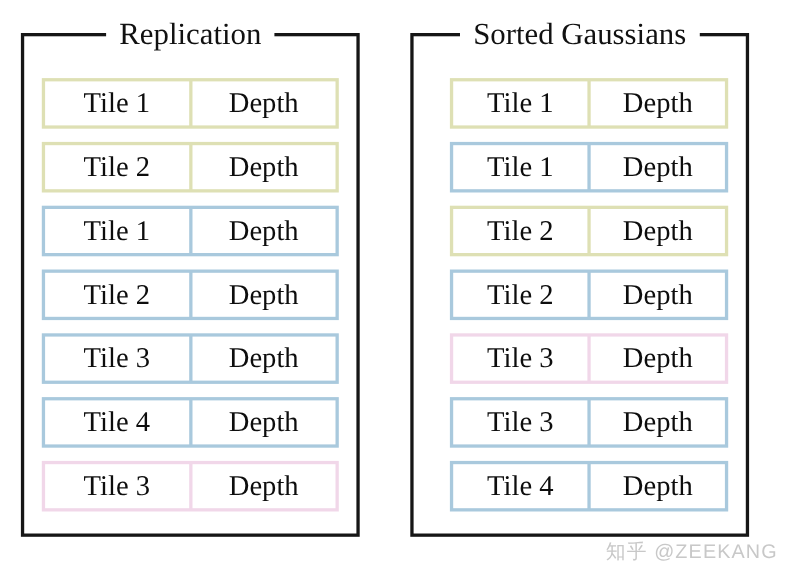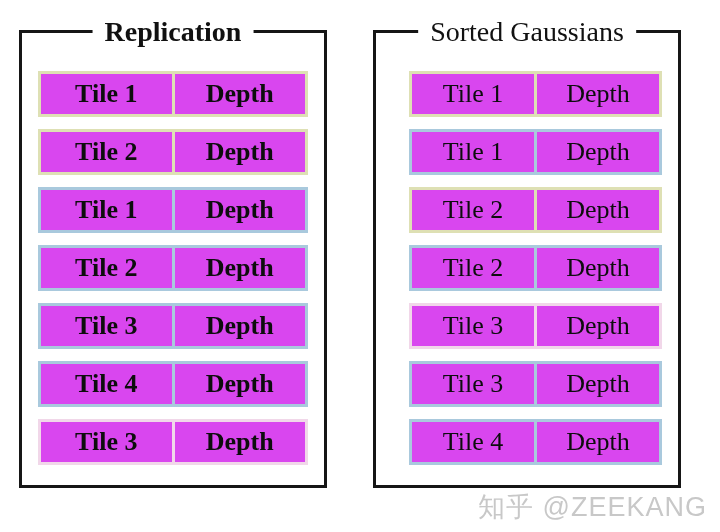--- a/index.html
+++ b/index.html
@@ -12,21 +12,21 @@
   }
   .panel {
     position: absolute;
     top: 30px;
     width: 308px;
     height: 458px;
     border: 3px solid #161616;
     box-sizing: border-box;
     background: #ffffff;
   }
-  .panel-left  { left: 19px; font-weight: bold; }
+  .panel-left  { left: 19px; }
   .panel-right { left: 373px; padding-left: 17px; }
   .panel-title {
     position: absolute;
     top: -17px;
     left: 50%;
     transform: translateX(-50%);
     background: #ffffff;
     padding: 0 12px;
     font-size: 28px;
     line-height: 32px;
@@ -41,33 +41,33 @@
   }
   .row {
     height: 46px;
     box-sizing: border-box;
     padding: 3px;
     display: flex;
     gap: 3px;
   }
   .cell {
     flex: 1;
-    background: #d946ef;
+    background: #ffffff;
     display: flex;
     align-items: center;
     justify-content: center;
     font-size: 26px;
     color: #0d0d0d;
   }
   .watermark {
     position: absolute;
     top: 489px;
     right: 13px;
     font-family: "Liberation Sans", sans-serif;
-    font-size: 27px;
+    font-size: 18px;
     letter-spacing: 1px;
     color: #c8c8c8;
     text-shadow: 0 1px 0 #ffffff;
     white-space: nowrap;
   }
 </style>
 </head>
 <body>
 
 <div class="panel panel-left" id="panel-0">

